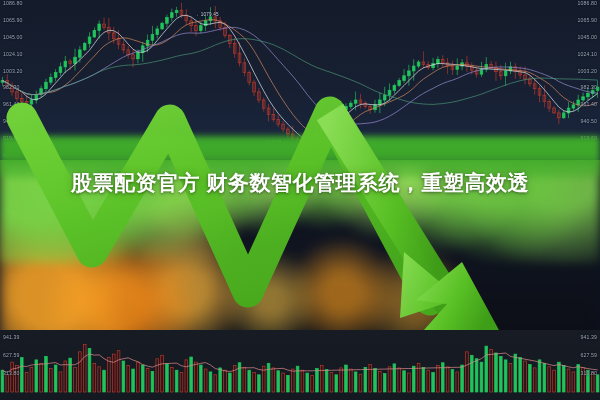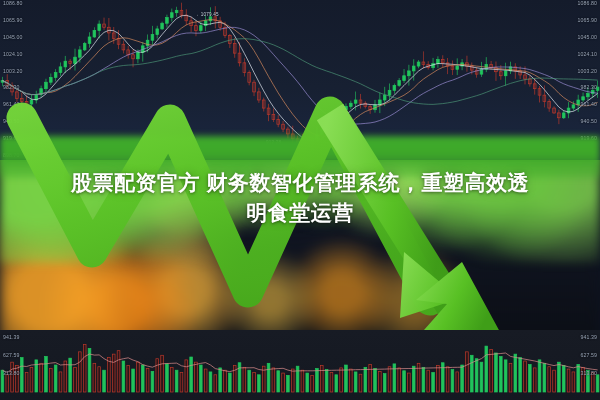--- a/index.html
+++ b/index.html
@@ -409,21 +409,20 @@
     </defs>
 
     <path d="M 22,118 L 92,252 L 170,120 L 248,292 L 330,112 L 430,300" fill="none" stroke="url(#agrad)" stroke-width="31" stroke-linejoin="round" stroke-linecap="round" opacity="0.97"></path>
     <path d="M 330,112 L 455,312" fill="none" stroke="url(#agrad2)" stroke-width="31" stroke-linejoin="round" stroke-linecap="butt" opacity="0.98"></path>
     <polygon points="404,252 497,330 435,336 455,300 400,318" fill="url(#agrad2)" opacity="0.98"></polygon>
     <path d="M 462,262 L 500,332 L 424,330 L 447,304 L 416,300 Z" fill="url(#agrad2)" stroke="none"></path>
   </svg>
 
   <div id="headline">
     <span>股票配资官方 财务数智化管理系统，重塑高效透</span>
-    <span class="l2">明食堂运营</span>
   </div>
 
   <div class="panel-bg-vol"></div>
   <div class="chart-panel" id="volume-panel">
     <svg class="plot" id="vol-svg" width="600" height="70" viewBox="0 0 600 70">
         <rect x="1.0887096774193548" y="40.202445320217976" width="2.6612903225806455" height="21.797554679782024" fill="#21c95e" stroke="#21c95e" stroke-width="0.7" opacity="0.97"></rect>
         <rect x="5.927419354838709" y="44.79140420017208" width="2.6612903225806455" height="17.20859579982792" fill="#2d1519" stroke="#c0392b" stroke-width="0.7" opacity="0.97"></rect>
         <rect x="10.766129032258066" y="32.17176728029828" width="2.6612903225806455" height="29.828232719701717" fill="#2d1519" stroke="#c0392b" stroke-width="0.7" opacity="0.97"></rect>
         <rect x="15.604838709677418" y="35.61348644026387" width="2.6612903225806455" height="26.38651355973613" fill="#2d1519" stroke="#c0392b" stroke-width="0.7" opacity="0.97"></rect>
         <rect x="20.443548387096772" y="27.58280840034417" width="2.6612903225806455" height="34.41719159965583" fill="#21c95e" stroke="#21c95e" stroke-width="0.7" opacity="0.97"></rect>

